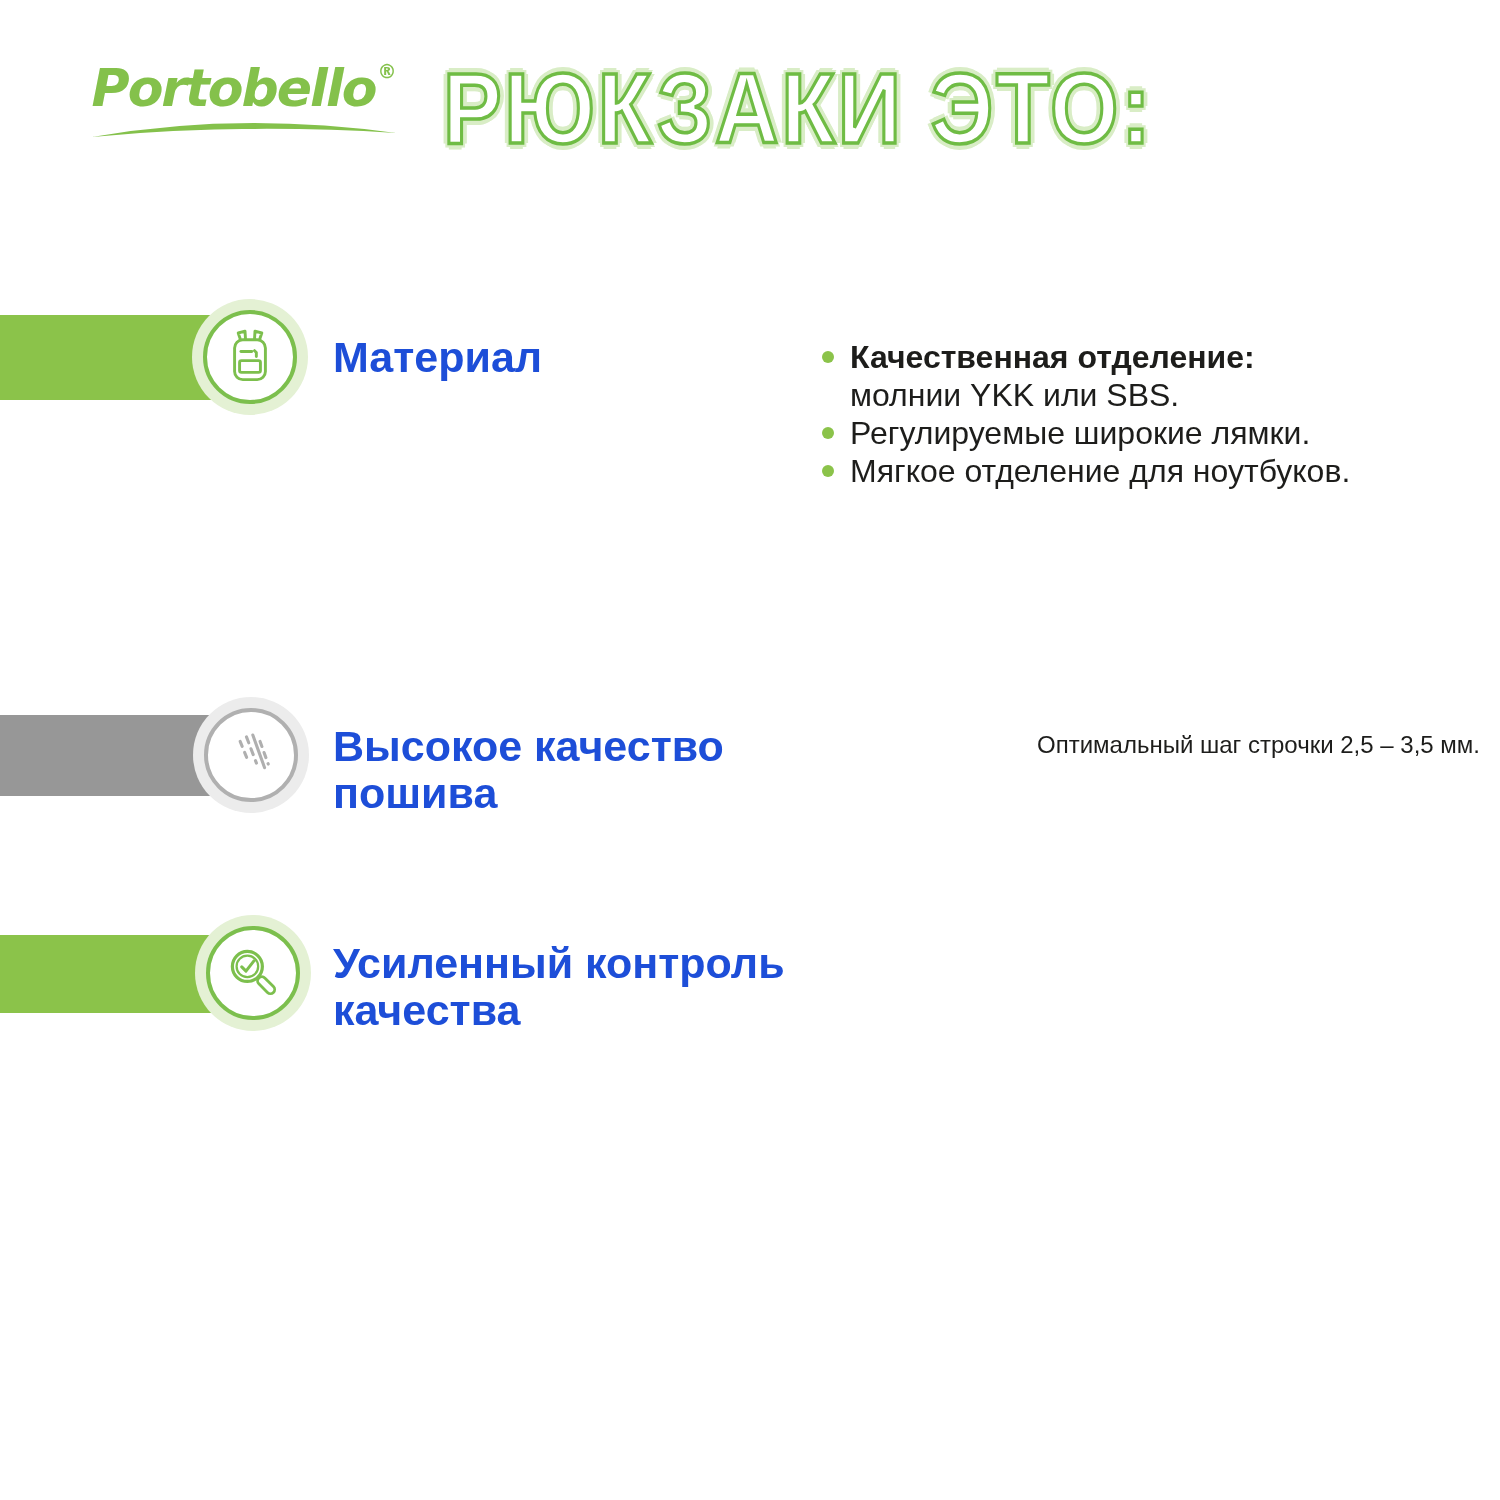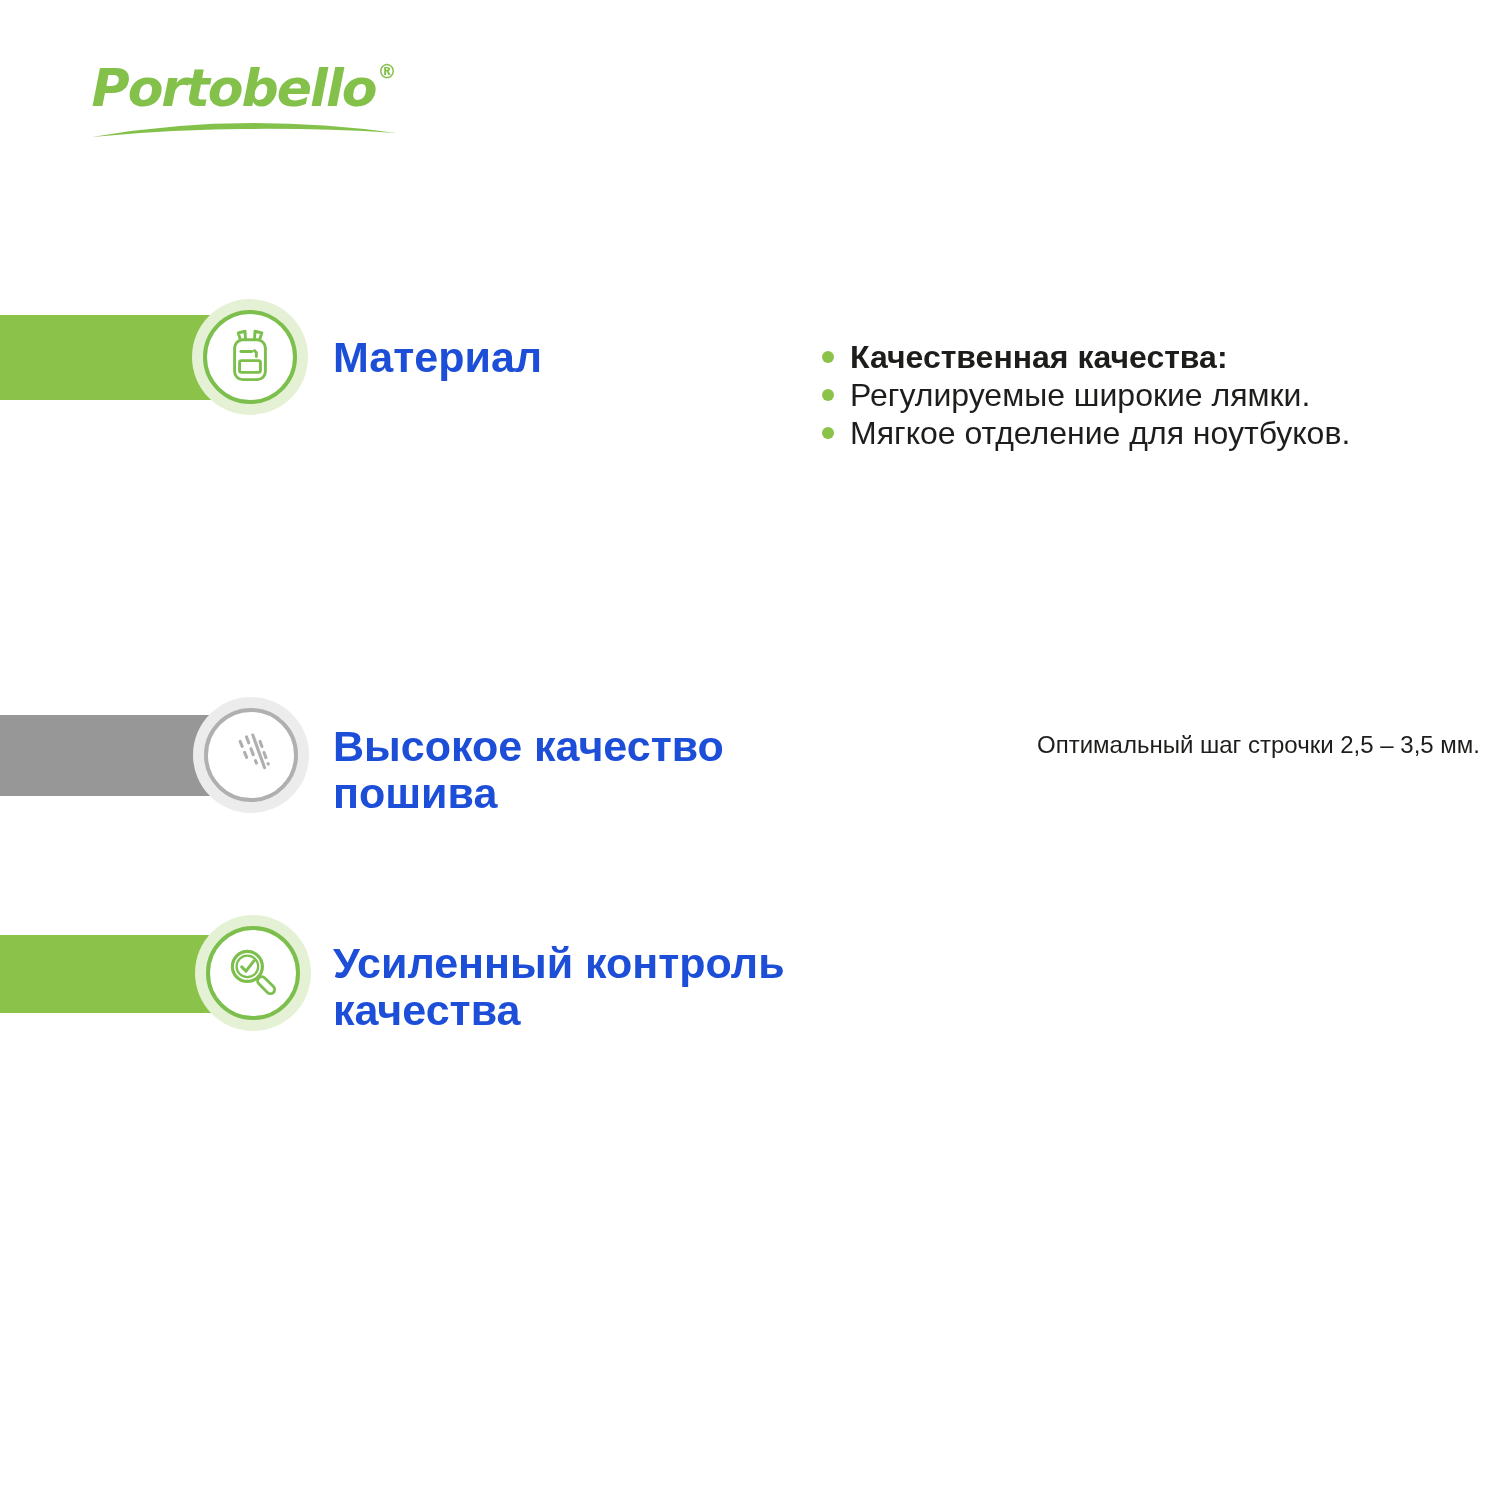--- a/index.html
+++ b/index.html
@@ -104,40 +104,44 @@
 
   <div class="logo">
     <div class="logo-row">
       <span class="logo-text">Portobello</span><sup class="logo-reg">®</sup>
     </div>
     <svg class="logo-swoosh" viewBox="0 0 310 24" aria-hidden="true">
       <path d="M2,19 Q150,-7 308,15 Q150,5 2,19 Z" fill="#84c14b"></path>
     </svg>
   </div>
 
+  <div class="title-wrap">
+    <span class="title-text">РЮКЗАКИ ЭТО:</span>
+  </div>
 
   <div class="bar green bar1"></div>
   <div class="badge green badge1">
     <div class="disc green">
       <svg width="58" height="58" viewBox="0 0 64 64" fill="none" stroke="#7cbf4d" stroke-width="3.2" stroke-linecap="round" stroke-linejoin="round">
         <path d="M21.5,13 L19,5.5 L26.5,3.5 L27,12"></path>
         <path d="M42.5,13 L45,5.5 L37.5,3.5 L37,12"></path>
         <rect x="15" y="13" width="34" height="44" rx="9"></rect>
         <path d="M22,26 H34"></path>
         <path d="M37,25 L39,27 L39,31.5"></path>
         <rect x="20.5" y="36" width="23" height="13" rx="2"></rect>
       </svg>
     </div>
   </div>
   <h2 class="heading heading1">Материал</h2>
 
   <ul class="feature-list">
     <li>
       <span class="dot"></span>
-      <b>Качественная качества:</b>
+      <b>Качественная отделение:</b>
+      <span>молнии YKK или SBS.</span>
     </li>
     <li>
       <span class="dot"></span>
       
       <span>Регулируемые широкие лямки.</span>
     </li>
     <li>
       <span class="dot"></span>
       
       <span>Мягкое отделение для ноутбуков.</span>

